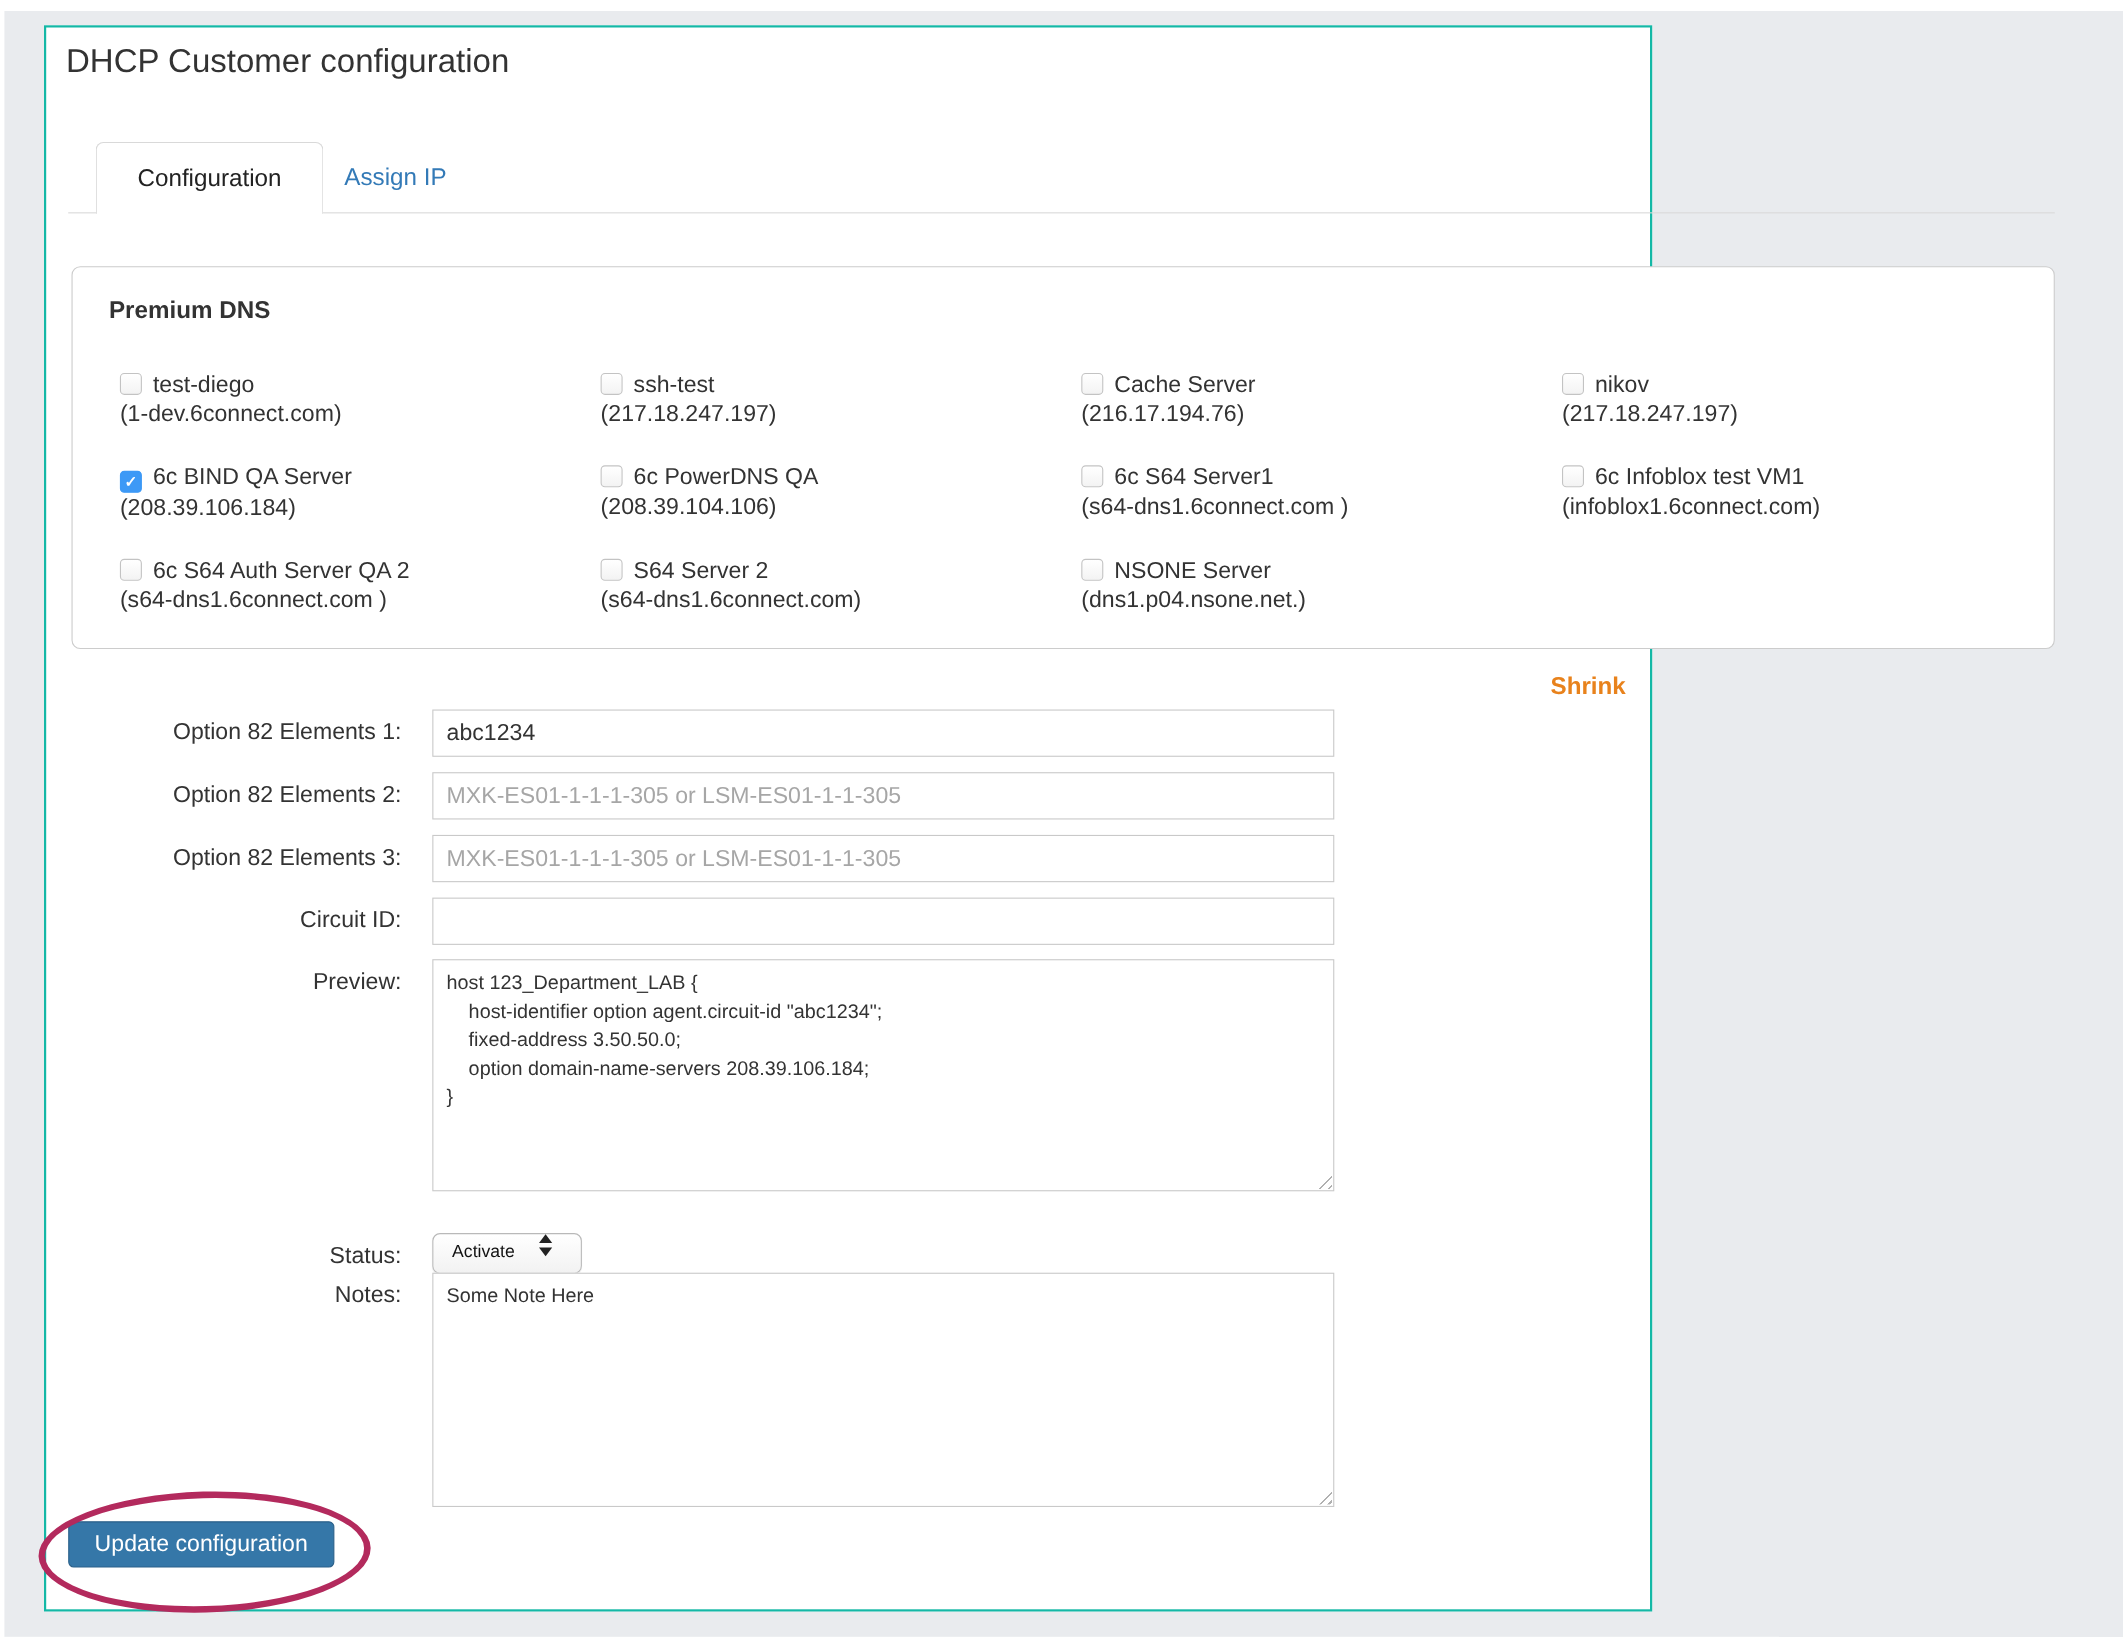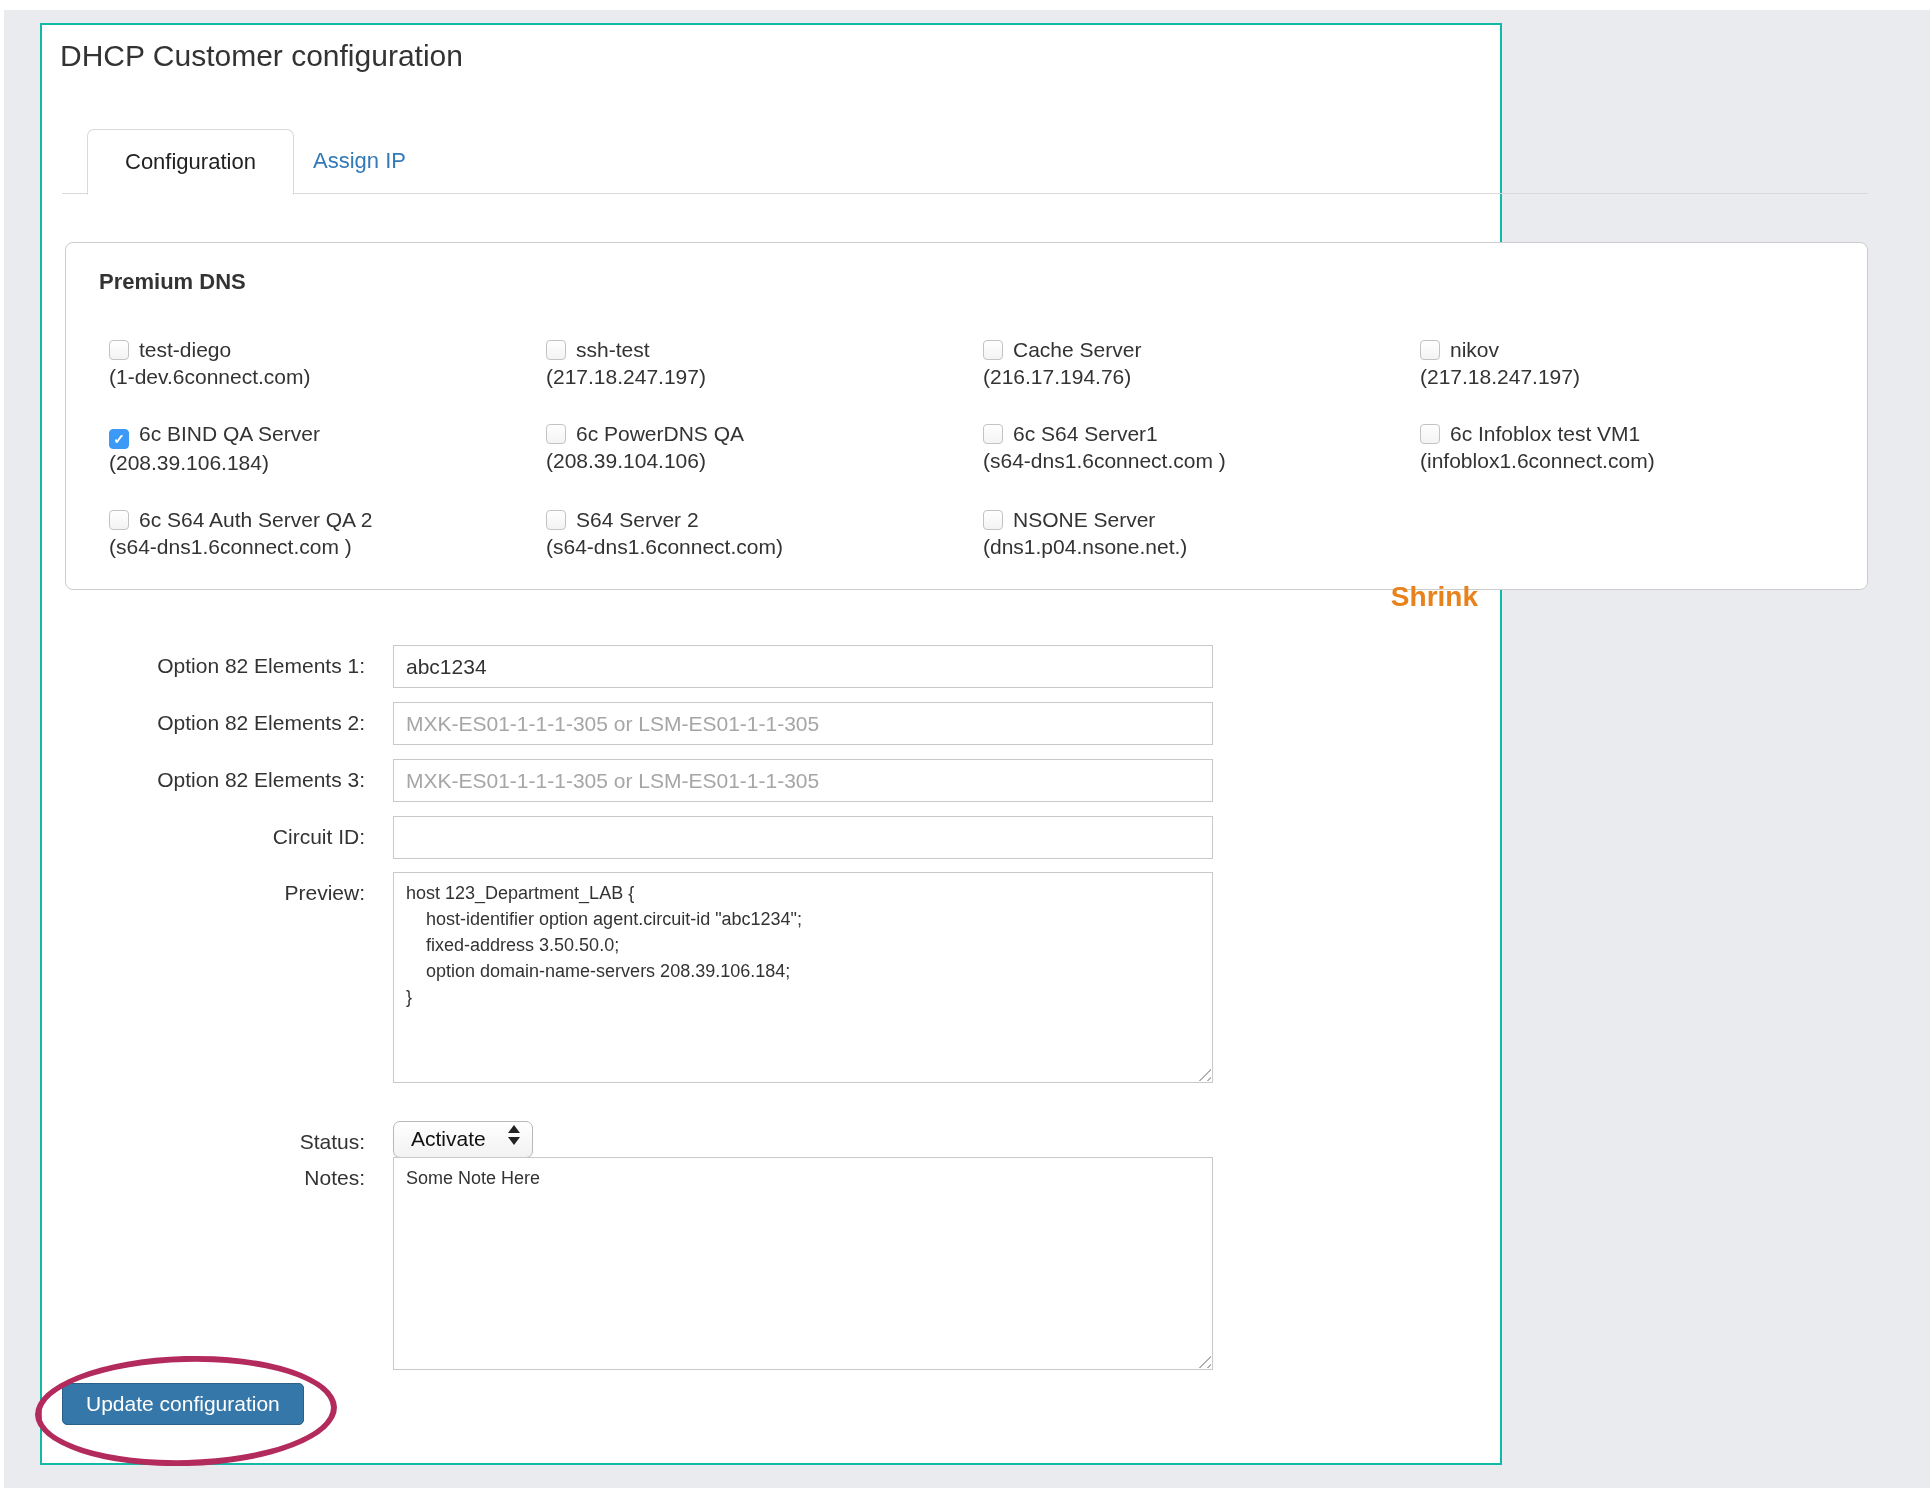--- a/index.html
+++ b/index.html
@@ -27,43 +27,43 @@
   .dns-heading { position: absolute; left: 33px; top: 26px; font-size: 22px; font-weight: bold; color: #333333; }
   .dns-grid { position: absolute; left: 43px; top: 93px; display: grid;
     grid-template-columns: repeat(4, 437px); row-gap: 30px; }
   .dns-item { display: block; font-size: 21px; color: #333333; line-height: 27px; cursor: pointer; }
   .dns-item .cb { display: inline-block; width: 20px; height: 20px; border: 1px solid #c3c3c3;
     border-radius: 4px; background: linear-gradient(#ffffff, #f3f3f3); margin-right: 10px;
     vertical-align: -3px; text-align: center; font-size: 14px; line-height: 19px; color: #ffffff; }
   .dns-item .cb.checked { background: #3d99f6; border-color: #3d99f6; font-weight: bold; }
   .dns-item .host { display: block; }
 
-  .shrink { position: absolute; right: 22px; top: 556px; font-size: 28px; font-weight: bold;
+  .shrink { position: absolute; right: 22px; top: 586px; font-size: 22px; font-weight: bold;
     color: #e8821c; cursor: pointer; }
 
   
   .frow { position: absolute; left: 20px; white-space: nowrap; }
   .flabel { display: inline-block; width: 303px; text-align: right; margin-right: 28px;
     font-size: 21px; color: #333333; vertical-align: top; padding-top: 9px; }
   .tinput { display: inline-block; width: 820px; height: 43px; border: 1px solid #c9c9c9;
     background: #ffffff; padding: 0 12px; font-size: 21px; color: #333333;
     font-family: "Liberation Sans", sans-serif; vertical-align: top; }
   .tinput::placeholder { color: #a6a6a6; opacity: 1; }
   .tawrap { display: inline-block; position: relative; vertical-align: top; }
   textarea.tarea { display: block; width: 820px; border: 1px solid #c9c9c9; background: #ffffff;
     padding: 7px 12px; font-size: 18px; line-height: 26px; color: #333333;
     font-family: "Liberation Sans", sans-serif; resize: none; white-space: pre-wrap; }
   .resize-handle { position: absolute; right: 2px; bottom: 2px; width: 14px; height: 14px;
     background: repeating-linear-gradient(135deg, #b0b0b0 0 1.5px, transparent 1.5px 5.5px);
     clip-path: polygon(100% 0, 100% 100%, 0 100%); pointer-events: none; }
 
   
   .sel { display: inline-block; height: 37px; border: 1.5px solid #b9b9b9; border-radius: 7px;
-    background: linear-gradient(#ffffff, #f2f2f2); padding: 0 12px 0 17px; line-height: 34px;
-    font-size: 21px; color: #111111; cursor: pointer; box-shadow: 0 1px 1px rgba(0,0,0,0.08); }
+    background: linear-gradient(#ffffff, #f2f2f2); padding: 0 26px 0 17px; line-height: 34px;
+    font-size: 16px; color: #111111; cursor: pointer; box-shadow: 0 1px 1px rgba(0,0,0,0.08); }
   .sel .arrows { display: inline-block; margin-left: 22px; vertical-align: 1px; }
   .sel .arrows i { display: block; width: 0; height: 0; border-left: 6px solid transparent;
     border-right: 6px solid transparent; }
   .sel .arrows .up { border-bottom: 8px solid #222222; margin-bottom: 4px; }
   .sel .arrows .down { border-top: 8px solid #222222; }
 
   
   .btn-primary { position: absolute; left: 20px; top: 1358px; height: 42px; padding: 0 23px;
     background: #3577a8; border: 1px solid #2b6089; border-radius: 5px; color: #ffffff;
     font-size: 21px; font-family: "Liberation Sans", sans-serif; cursor: pointer; }

